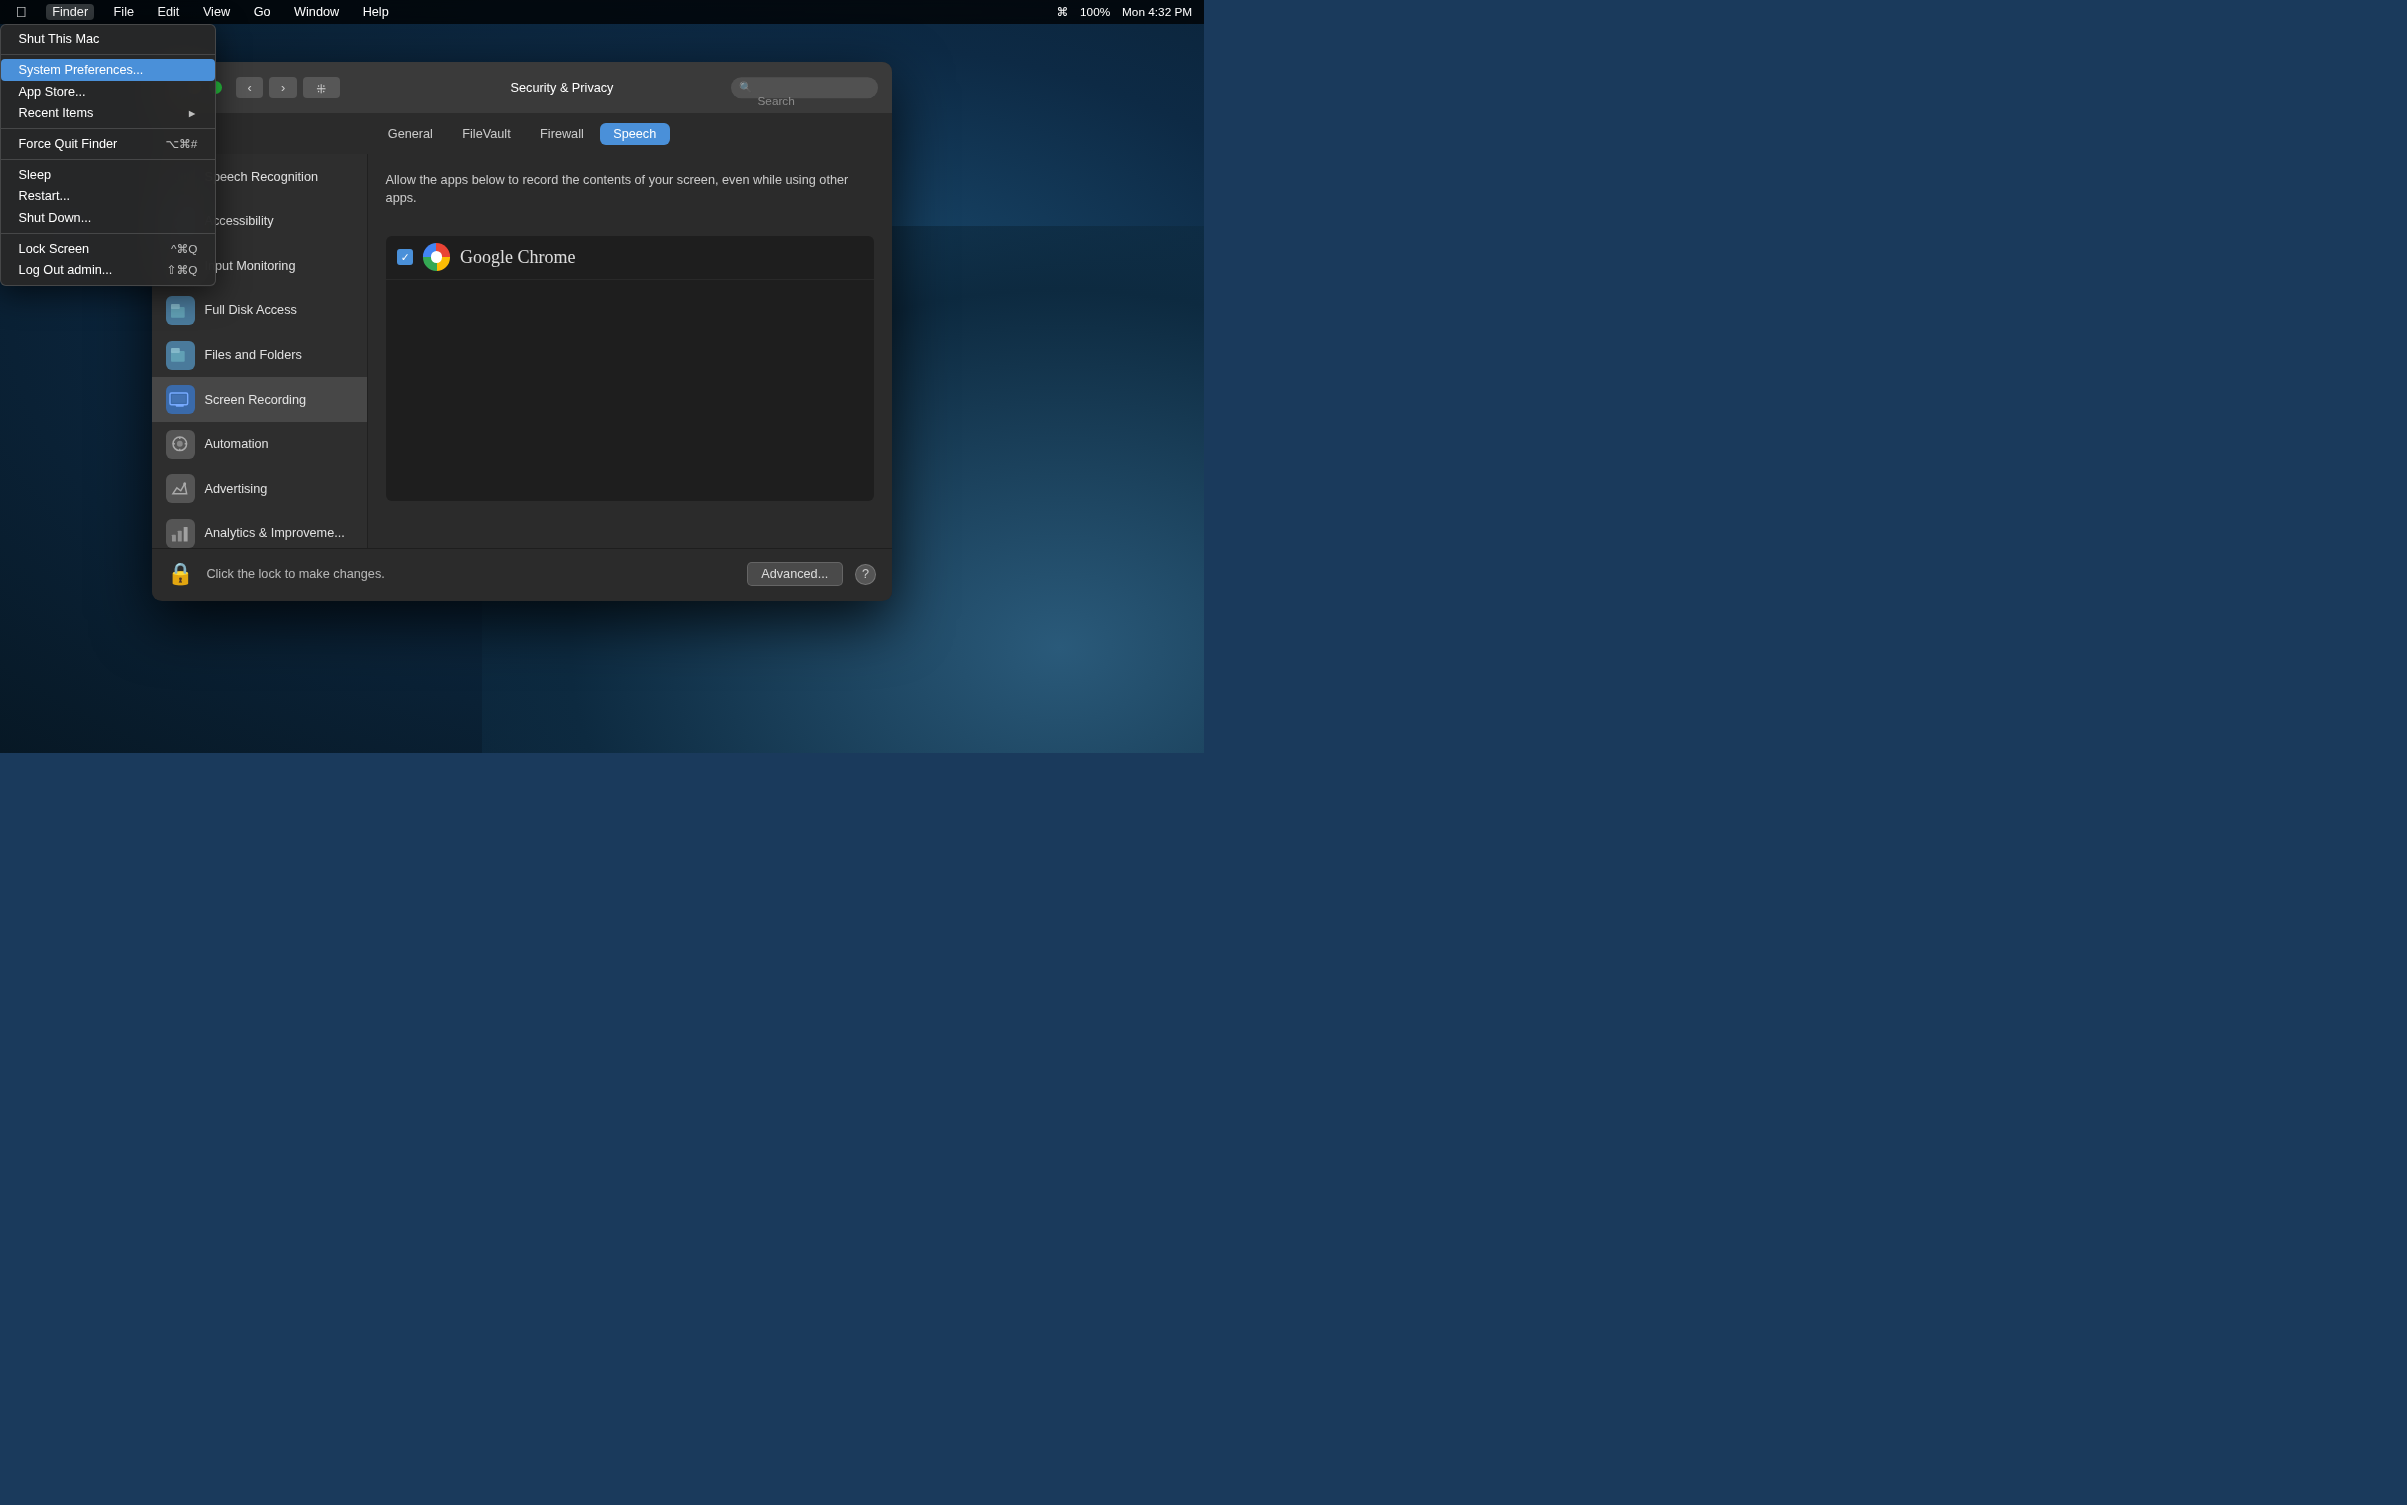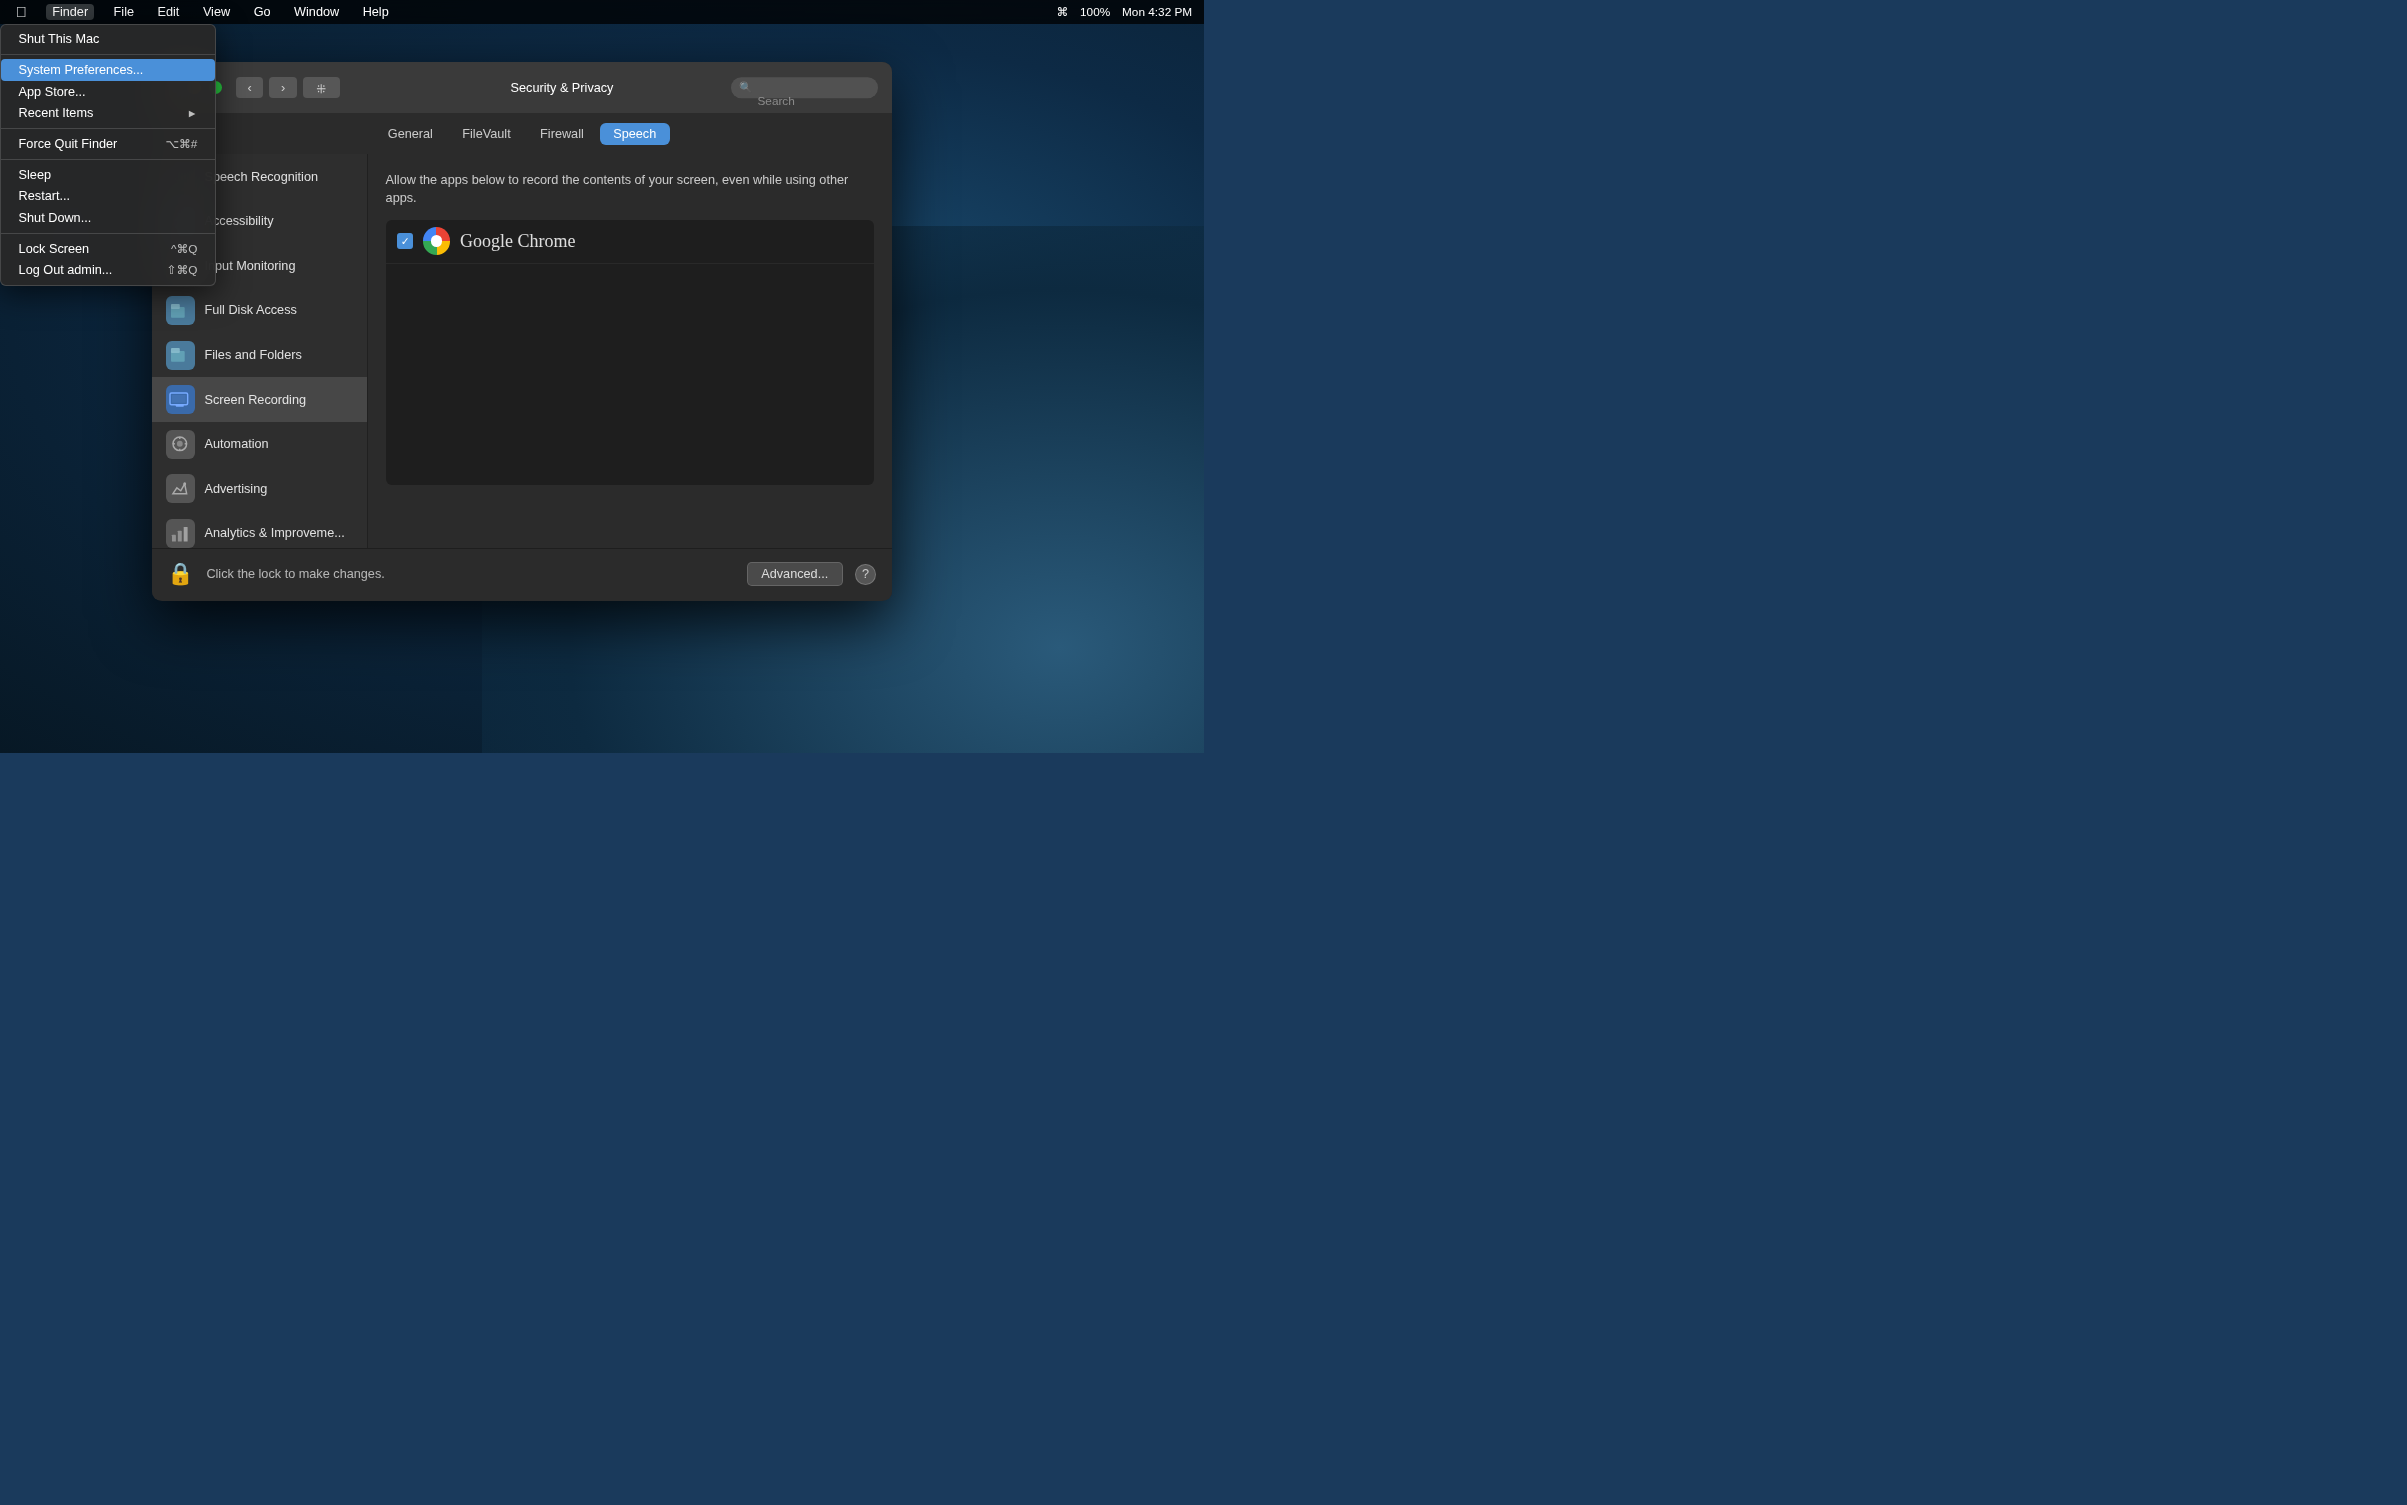--- a/index.html
+++ b/index.html
@@ -299,21 +299,21 @@
     
     .main-content {
       flex: 1;
       padding: 17.6px;
       background: #2b2b2b;
     }
     .content-description {
       color: rgba(255,255,255,0.75);
       font-size: 12.7px;
       line-height: 1.4;
-      margin-bottom: 12px;
+      margin-bottom: 28px;
     }
     .apps-list {
       background: #1e1e1e;
       border-radius: 5.9px;
       height: 265px;
       overflow: hidden;
     }
     .app-item {
       display: flex;
       align-items: center;

